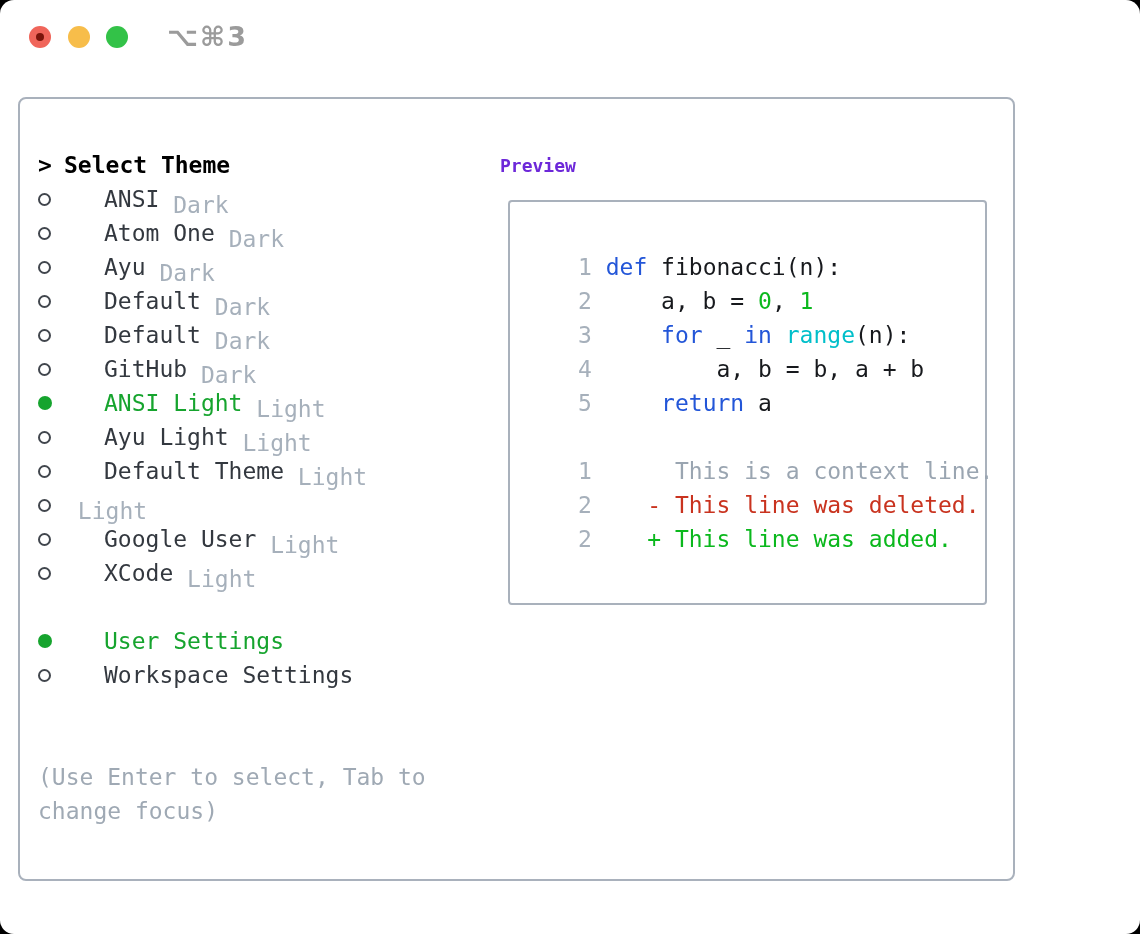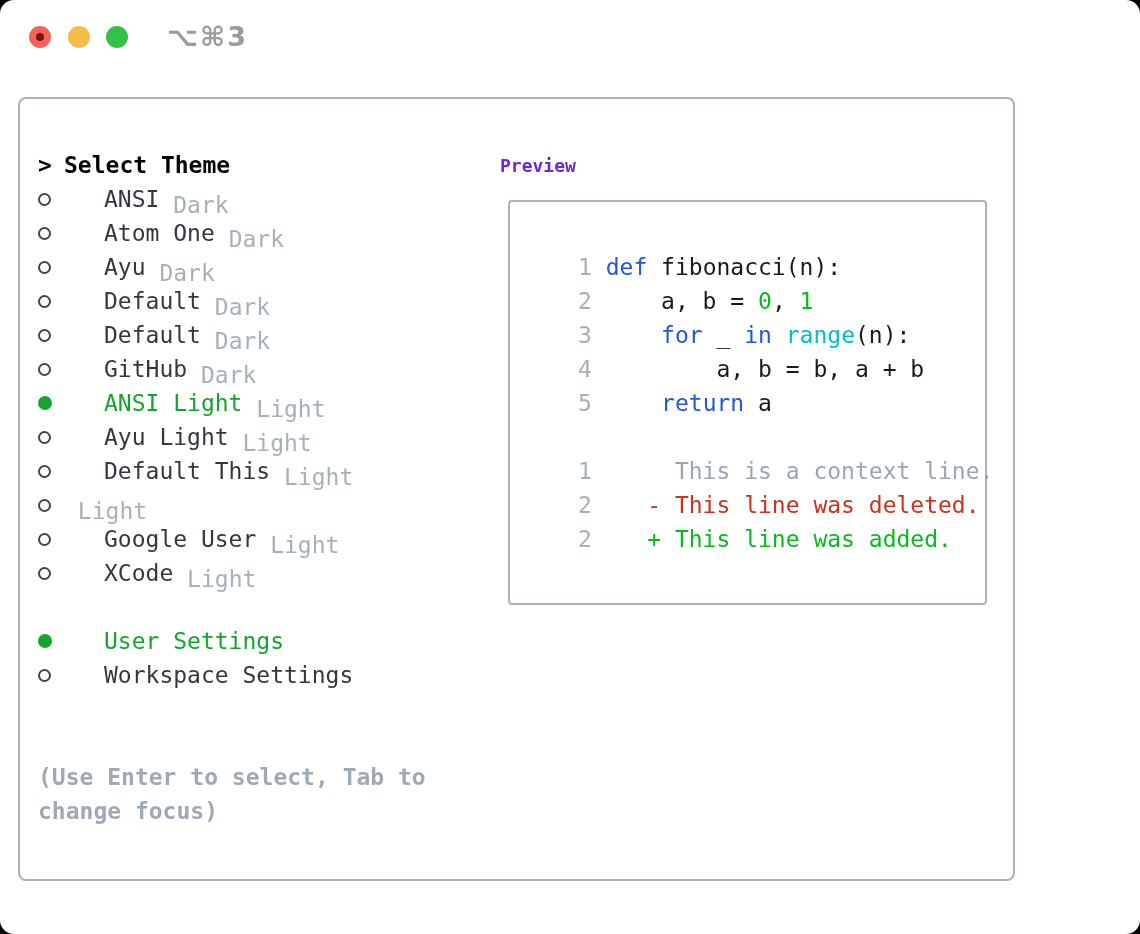--- a/index.html
+++ b/index.html
@@ -25,21 +25,21 @@
     font-size:27px;font-weight:600;color:#9b9b9b;letter-spacing:2px;}
 
   
   .frame{position:absolute;left:18px;top:97px;width:997px;height:784px;
     border:2px solid var(--border-gray);border-radius:8px;background:#fff;}
 
   
   .col-left{position:absolute;left:38px;font-size:23px;line-height:34px;color:var(--list-text);}
   .themes-block{top:148px;}
   .apply-block{top:624px;}
-  .hint-block{top:760px;color:var(--hint-gray);font-weight:bold;}
+  .hint-block{top:760px;color:var(--hint-gray);}
   .row{display:flex;align-items:center;height:34px;white-space:pre;}
   .bcol{width:26px;display:flex;align-items:center;flex:none;}
   .bullet{width:13px;height:13px;border:2px solid #41464d;border-radius:50%;}
   .bullet.filled{width:14px;height:14px;border:none;background:var(--selection-green);}
   .prompt{font-weight:700;color:#000;}
   .heading{font-weight:700;color:#000;}
   .subheading{color:#101318;}
   .lbl{color:var(--list-text);margin-left:40px;}
   .tag{color:var(--muted-gray);margin-left:1ch;margin-top:11px;}
   .row.selected .lbl{color:var(--selection-green);}
@@ -80,21 +80,21 @@
     </div>
     <div>
         <div class="row"><span class="bcol"><span class="bullet"></span></span><span class="lbl">ANSI</span><span class="tag">Dark</span></div>
         <div class="row"><span class="bcol"><span class="bullet"></span></span><span class="lbl">Atom One</span><span class="tag">Dark</span></div>
         <div class="row"><span class="bcol"><span class="bullet"></span></span><span class="lbl">Ayu</span><span class="tag">Dark</span></div>
         <div class="row"><span class="bcol"><span class="bullet"></span></span><span class="lbl">Default</span><span class="tag">Dark</span></div>
         <div class="row"><span class="bcol"><span class="bullet"></span></span><span class="lbl">Default</span><span class="tag">Dark</span></div>
         <div class="row"><span class="bcol"><span class="bullet"></span></span><span class="lbl">GitHub</span><span class="tag">Dark</span></div>
         <div class="row selected"><span class="bcol"><span class="bullet filled"></span></span><span class="lbl">ANSI Light</span><span class="tag">Light</span></div>
         <div class="row"><span class="bcol"><span class="bullet"></span></span><span class="lbl">Ayu Light</span><span class="tag">Light</span></div>
-        <div class="row"><span class="bcol"><span class="bullet"></span></span><span class="lbl">Default This</span><span class="tag">Light</span></div>
+        <div class="row"><span class="bcol"><span class="bullet"></span></span><span class="lbl">Default Theme</span><span class="tag">Light</span></div>
         <div class="row"><span class="bcol"><span class="bullet"></span></span><span class="tag">Light</span></div>
         <div class="row"><span class="bcol"><span class="bullet"></span></span><span class="lbl">Google User</span><span class="tag">Light</span></div>
         <div class="row"><span class="bcol"><span class="bullet"></span></span><span class="lbl">XCode</span><span class="tag">Light</span></div>
       </div>
   </div>
 
   <div class="col-left apply-block">
     <div>
         <div class="row selected"><span class="bcol"><span class="bullet filled"></span></span><span class="lbl">User Settings</span></div>
         <div class="row"><span class="bcol"><span class="bullet"></span></span><span class="lbl">Workspace Settings</span></div>

